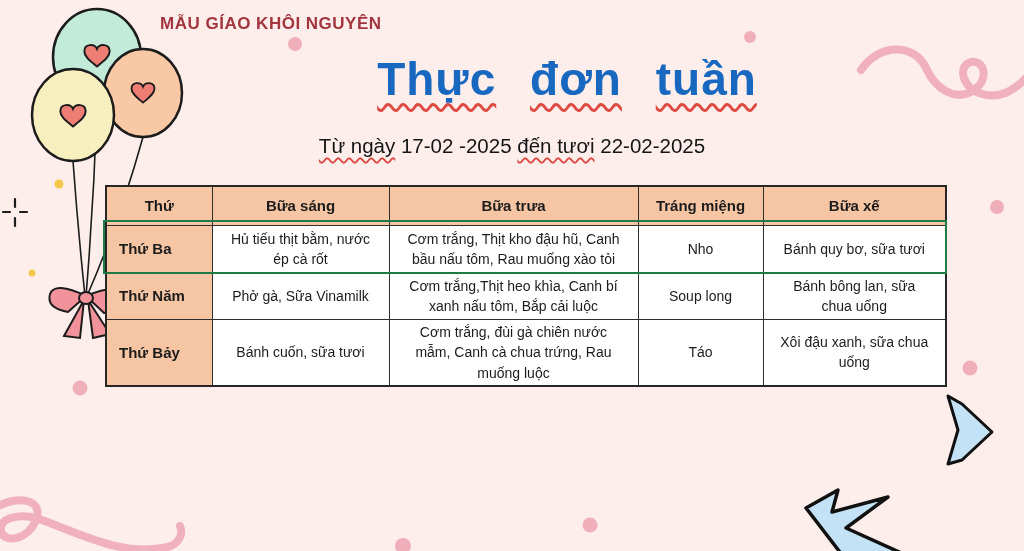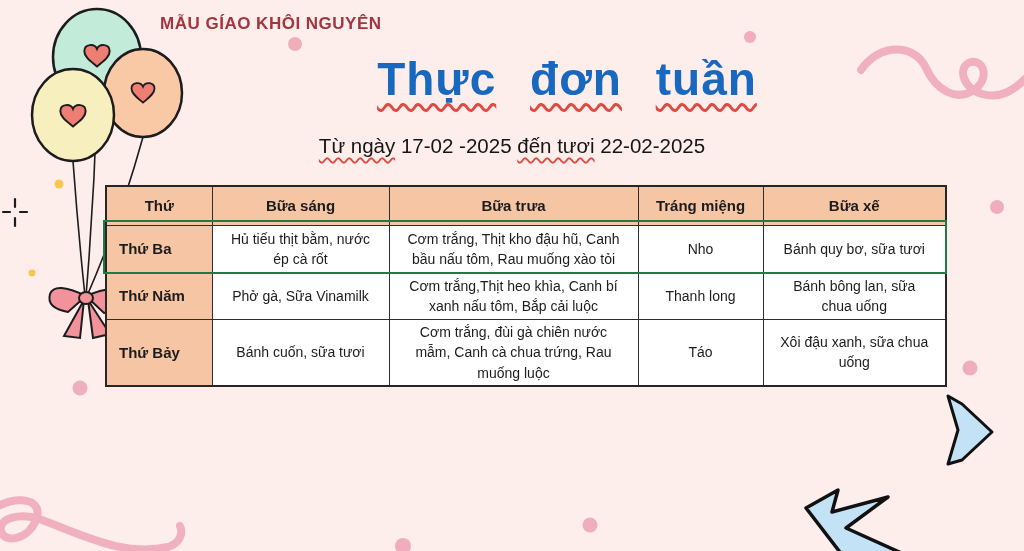--- a/index.html
+++ b/index.html
@@ -163,21 +163,21 @@
         <th>Thứ Ba</th>
         <td>Hủ tiếu thịt bằm, nước ép cà rốt</td>
         <td>Cơm trắng, Thịt kho đậu hũ, Canh bầu nấu tôm, Rau muống xào tỏi</td>
         <td>Nho</td>
         <td>Bánh quy bơ, sữa tươi</td>
       </tr>
       <tr>
         <th>Thứ Năm</th>
         <td>Phở gà, Sữa Vinamilk</td>
         <td>Cơm trắng,Thịt heo khìa, Canh bí xanh nấu tôm, Bắp cải luộc</td>
-        <td>Thanh long</td>
+        <td>Soup long</td>
         <td>Bánh bông lan, sữa chua uống</td>
       </tr>
       <tr>
         <th>Thứ Bảy</th>
         <td>Bánh cuốn, sữa tươi</td>
         <td>Cơm trắng, đùi gà chiên nước mẫm, Canh cà chua trứng, Rau muống luộc</td>
         <td>Táo</td>
         <td>Xôi đậu xanh, sữa chua uống</td>
       </tr>
     </tbody>

